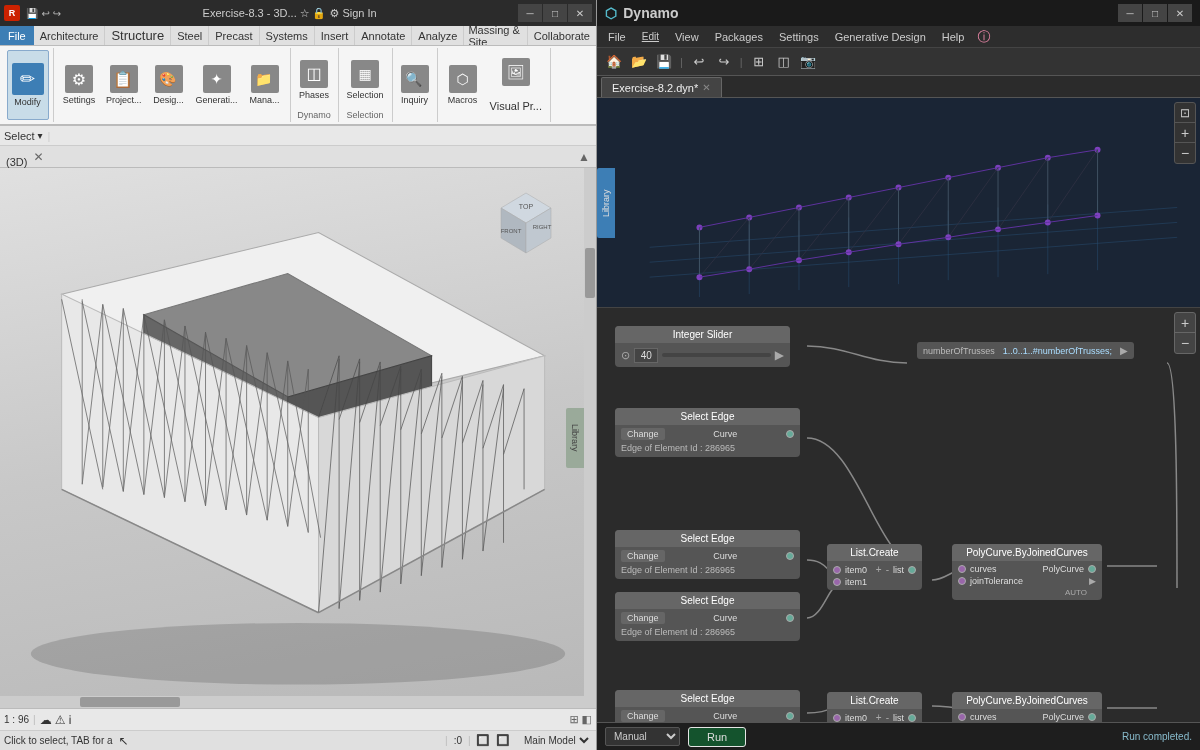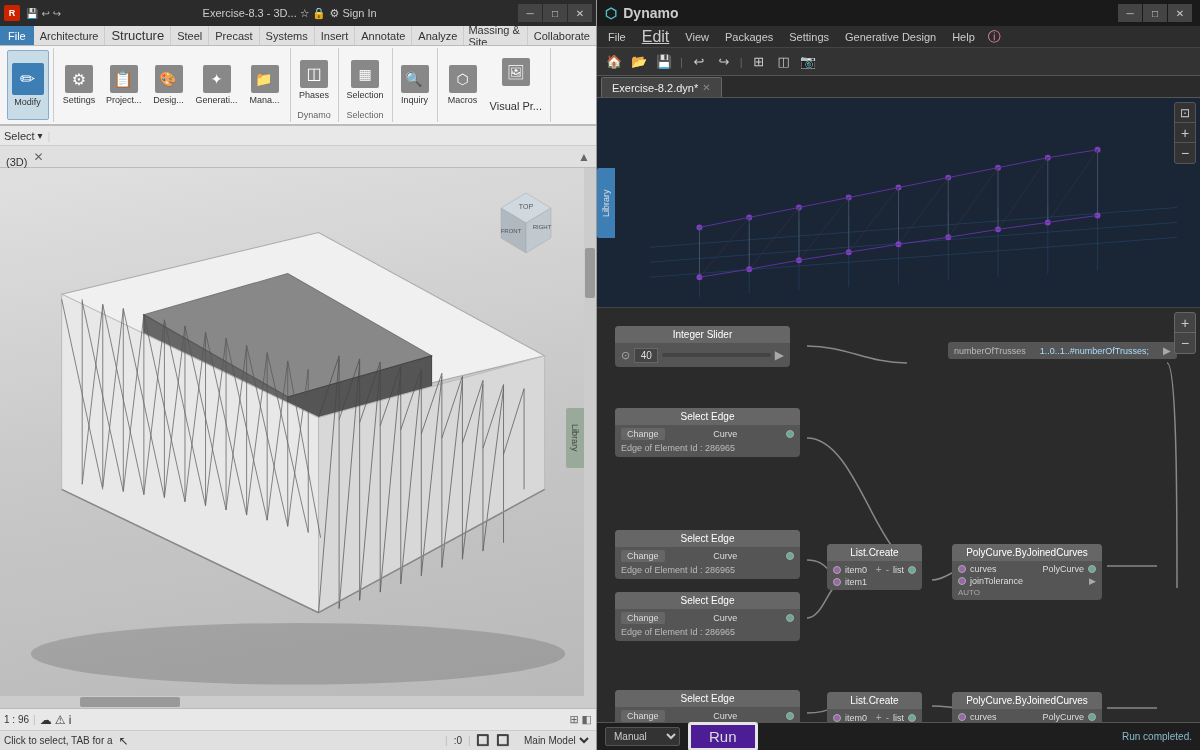--- a/index.html
+++ b/index.html
@@ -285,21 +285,21 @@
       <div style="flex:1;"></div>
       <div style="display:flex; gap:1px;">
         <div style="width:24px; height:18px; background:#444; color:#ccc; display:flex; align-items:center; justify-content:center; cursor:pointer; font-size:10px;">─</div>
         <div style="width:24px; height:18px; background:#444; color:#ccc; display:flex; align-items:center; justify-content:center; cursor:pointer; font-size:10px;">□</div>
         <div style="width:24px; height:18px; background:#444; color:#ccc; display:flex; align-items:center; justify-content:center; cursor:pointer; font-size:10px;">✕</div>
       </div>
     </div>
 
     <div style="display:flex; height:22px; background:#2d2d2d; border-bottom:1px solid #444; align-items:center; padding:0 4px; gap:2px;">
       <span style="padding:2px 7px; color:#ccc; font-size:11px; cursor:pointer;">File</span>
-      <span style="padding:2px 7px; color:#ccc; font-size:16px; cursor:pointer;text-decoration:underline;">Edit</span>
+      <span style="padding:2px 7px; color:#ccc; font-size:10px; cursor:pointer;text-decoration:underline;">Edit</span>
       <span style="padding:2px 7px; color:#ccc; font-size:11px; cursor:pointer;">View</span>
       <span style="padding:2px 7px; color:#ccc; font-size:11px; cursor:pointer;">Packages</span>
       <span style="padding:2px 7px; color:#ccc; font-size:11px; cursor:pointer;">Settings</span>
       <span style="padding:2px 7px; color:#ccc; font-size:11px; cursor:pointer;">Generative Design</span>
       <span style="padding:2px 7px; color:#ccc; font-size:11px; cursor:pointer;">Help</span>
       <span style="margin-left:4px; color:#e8a; font-size:13px; cursor:pointer;">ⓘ</span>
     </div>
 
     <div style="display:flex; height:28px; background:#333; border-bottom:1px solid #555; align-items:center; padding:0 6px; gap:3px;">
       <div style="width:22px; height:22px; display:flex; align-items:center; justify-content:center; color:#ccc; font-size:13px; cursor:pointer;">🏠</div>
@@ -432,21 +432,21 @@
             <span>Integer Slider</span>
           </div>
           <div style="display:flex; align-items:center; padding:3px 6px; gap:4px; height:24px;">
             <span style="color:#aaa; font-size:11px; cursor:pointer;">⊙</span>
             <span style="background:#444; color:#ddd; font-size:10px; padding:1px 4px; min-width:24px; text-align:center; border:1px solid #666;">40</span>
             <div style="flex:1; height:4px; background:#444; border-radius:2px; cursor:pointer;"></div>
             <span style="color:#aaa; font-size:12px; cursor:pointer;">▶</span>
           </div>
         </div>
 
-        <div style="position:absolute; left:320px; top:34px; background:#555; border-radius:3px; display:flex; align-items:center; padding:3px 6px; gap:14px; white-space:nowrap;margin-left:31px;">
+        <div style="position:absolute; left:320px; top:34px; background:#555; border-radius:3px; display:flex; align-items:center; padding:3px 6px; gap:8px; white-space:nowrap;">
           <span style="font-size:9px; color:#bbb;">numberOfTrusses</span>
           <span style="font-size:9px; color:#adf;">1..0..1..#numberOfTrusses;</span>
           <span style="color:#aaa; font-size:10px;">▶</span>
         </div>
 
         <div style="position:absolute; left:18px; top:100px; background:#555; border-radius:4px; min-width:185px;">
           <div style="background:#666; padding:3px 8px; font-size:10px; color:white; border-radius:4px 4px 0 0; text-align:center;">Select Edge</div>
           <div style="padding:2px 0;">
             <div style="display:flex; align-items:center; justify-content:space-between; padding:1px 6px;">
               <span style="font-size:9px; color:#ddd; background:#666; padding:1px 6px; border-radius:2px; cursor:pointer;">Change</span>
@@ -506,21 +506,21 @@
               <div style="width:8px; height:8px; border-radius:50%; background:#96a; border:1px solid #aaa; flex-shrink:0;"></div>
               <span style="font-size:9px; color:#ddd; flex:1;">curves</span>
               <span style="font-size:9px; color:#ddd;">PolyCurve</span>
               <div style="width:8px; height:8px; border-radius:50%; background:#6a9; border:1px solid #aaa; flex-shrink:0;"></div>
             </div>
             <div style="display:flex; align-items:center; padding:1px 6px; gap:4px;">
               <div style="width:8px; height:8px; border-radius:50%; background:#96a; border:1px solid #aaa; flex-shrink:0;"></div>
               <span style="font-size:9px; color:#ddd; flex:1;">joinTolerance</span>
               <span style="font-size:9px; color:#aaa;">▶</span>
             </div>
-            <div style="text-align:left; padding:1px 6px; font-size:8px; color:#aaa;">AUTO</div>
+            <div style="text-align:right; padding:1px 15px; font-size:8px; color:#aaa;">AUTO</div>
           </div>
         </div>
 
         <div style="position:absolute; left:18px; top:382px; background:#555; border-radius:4px; min-width:185px;">
           <div style="background:#666; padding:3px 8px; font-size:10px; color:white; border-radius:4px 4px 0 0; text-align:center;">Select Edge</div>
           <div style="padding:2px 0;">
             <div style="display:flex; align-items:center; justify-content:space-between; padding:1px 6px;">
               <span style="font-size:9px; color:#ddd; background:#666; padding:1px 6px; border-radius:2px; cursor:pointer;">Change</span>
               <span style="font-size:9px; color:#ddd;">Curve</span>
               <div style="width:8px; height:8px; border-radius:50%; background:#6a9; border:1px solid #aaa; flex-shrink:0;"></div>
@@ -560,20 +560,20 @@
           <div style="width:20px; height:20px; display:flex; align-items:center; justify-content:center; color:#ccc; font-size:14px; cursor:pointer;">−</div>
         </div>
       </div>
     </div>
 
     <div style="display:flex; height:28px; background:#1e1e1e; border-top:1px solid #555; align-items:center; padding:0 8px; gap:8px;">
       <select style="background:#333; color:#ccc; font-size:10px; border:1px solid #555; padding:2px 4px; border-radius:2px; cursor:pointer;">
         <option>Manual</option>
         <option>Automatic</option>
       </select>
-      <div style="background:#4c1d95; color:#ddd; font-size:15px; padding:3px 18px; border-radius:3px; cursor:pointer; border:3px solid #e5e5e5;">
+      <div style="background:#14532d; color:#ddd; font-size:11px; padding:3px 18px; border-radius:3px; cursor:pointer; border:1px solid #e5e5e5;">
         <span>Run</span>
       </div>
       <span style="margin-left:auto; color:#8bc; font-size:10px;">Run completed.</span>
     </div>
   </div>
 
 </div>
 
 </body></html>

